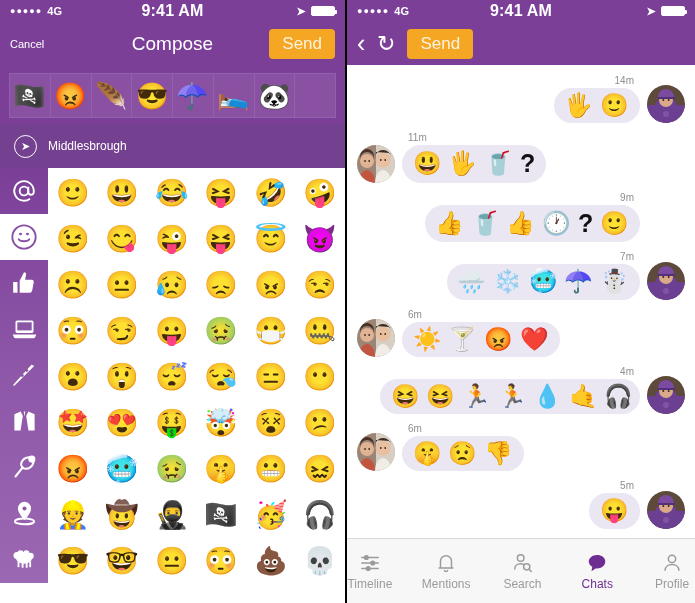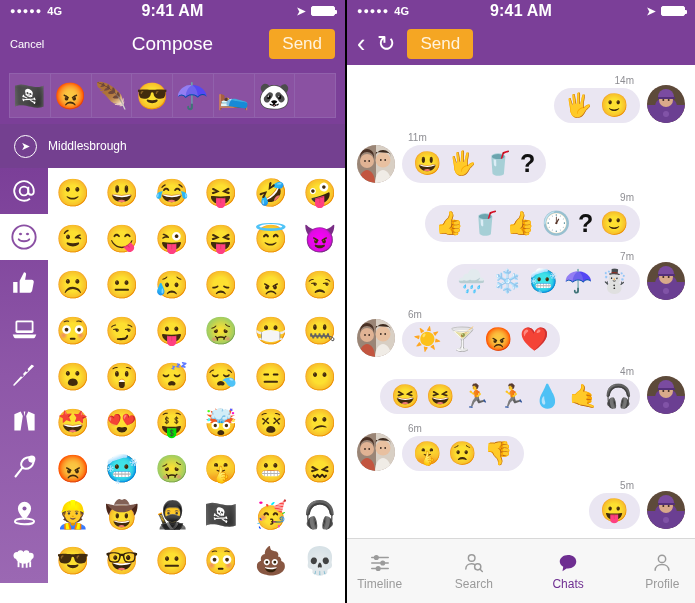--- a/index.html
+++ b/index.html
@@ -582,20 +582,28 @@
       <div class="tab">
         <svg width="24" height="22" viewBox="0 0 24 24" fill="none" stroke="currentColor" stroke-width="1.6">
           <path d="M3 6h18M3 12h18M3 18h18" stroke-linecap="round"></path>
           <circle cx="8" cy="6" r="2" fill="currentColor"></circle>
             <circle cx="15" cy="12" r="2" fill="currentColor"></circle>
           <circle cx="10" cy="18" r="2" fill="currentColor"></circle>
         </svg>
         <span>Timeline</span>
       </div>
       <div class="tab">
+        <svg width="22" height="22" viewBox="0 0 24 24" fill="none" stroke="currentColor" stroke-width="1.6">
+          <path d="M6 17V10a6 6 0 0 1 12 0v7" stroke-linecap="round"></path>
+          <path d="M4.5 17.5h15" stroke-linecap="round"></path>
+          <path d="M10.3 20.2a2 2 0 0 0 3.4 0" stroke-linecap="round"></path>
+        </svg>
+        <span>Mentions</span>
+      </div>
+      <div class="tab">
         <svg width="23" height="22" viewBox="0 0 24 24" fill="none" stroke="currentColor" stroke-width="1.6">
           <circle cx="10" cy="6.5" r="3.6"></circle>
           <path d="M3.6 18.5c0-3.5 2.9-5.6 6.4-5.6 1.3 0 2.5.3 3.5.8" stroke-linecap="round"></path>
           <circle cx="16.6" cy="16.2" r="3.4"></circle>
             <path d="m19.2 18.8 2.4 2.4" stroke-linecap="round"></path>
         </svg>
         <span>Search</span>
       </div>
       <div class="tab active">
         <svg width="24" height="22" viewBox="0 0 24 24" fill="currentColor">

